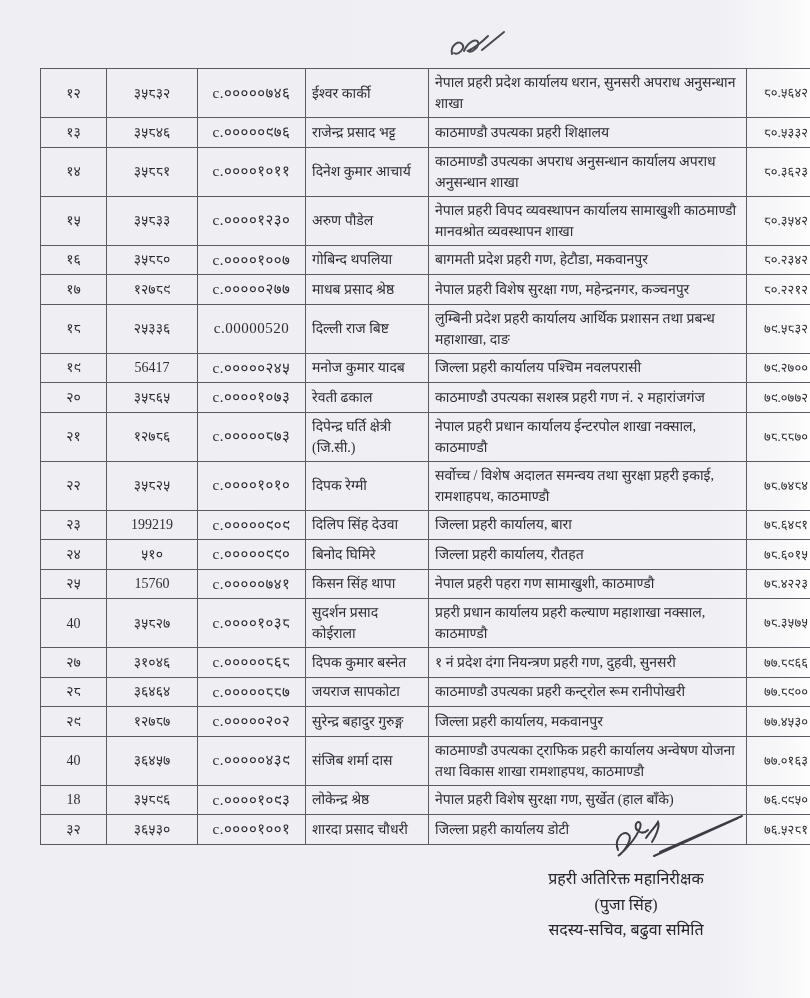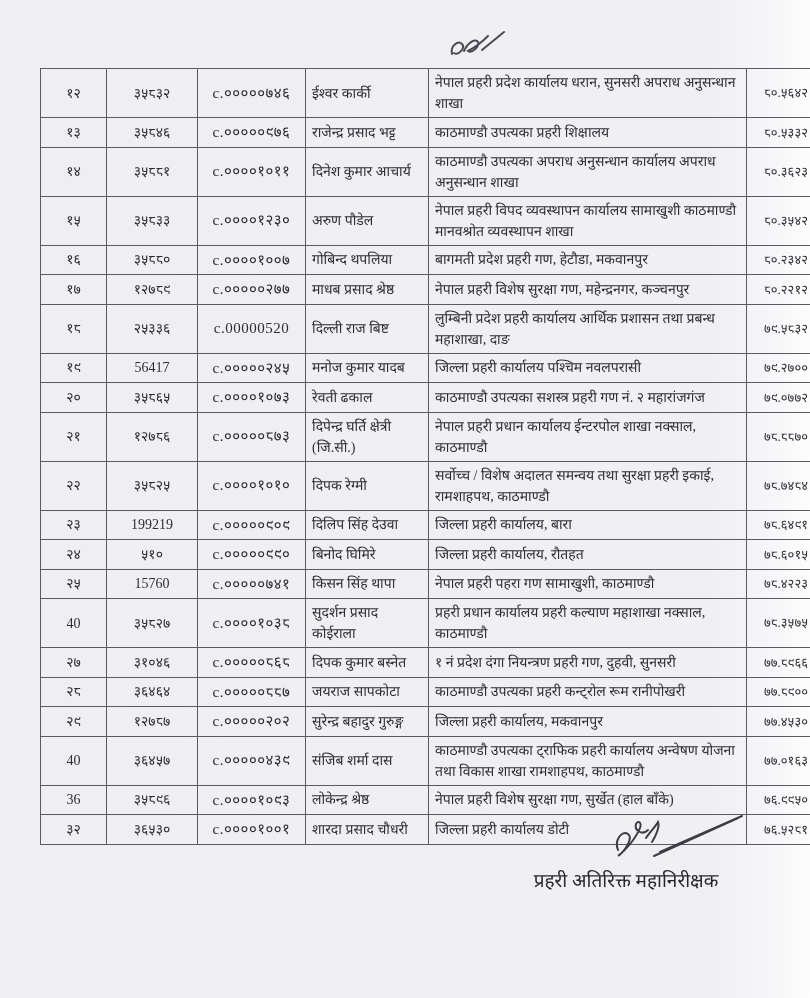--- a/index.html
+++ b/index.html
@@ -54,21 +54,21 @@
     width: 280px;
     text-align: center;
   }
   .sig-scribble {
     display: block;
     margin: 0 auto 2px 110px;
     width: 150px;
     height: 52px;
   }
   .sig-line {
-    font-size: 19px;
+    font-size: 16px;
     line-height: 1.6;
     color: #26262c;
   }
 </style>
 </head>
 <body>
 
 <div class="page">
 
   <svg class="top-scribble" viewBox="0 0 90 42" fill="none" xmlns="http://www.w3.org/2000/svg">
@@ -242,21 +242,21 @@
     <tr>
       <td class="c-sn">40</td>
       <td class="c-reg">३६४५७</td>
       <td class="c-code">c.०००००४३९</td>
       <td class="c-name">संजिब शर्मा दास</td>
       <td class="c-office">काठमाण्डौ उपत्यका ट्राफिक प्रहरी कार्यालय अन्वेषण योजना तथा विकास शाखा रामशाहपथ, काठमाण्डौ</td>
       <td class="c-score">७७.०१६३</td>
     </tr>
 
     <tr>
-      <td class="c-sn">36</td>
+      <td class="c-sn">18</td>
       <td class="c-reg">३५८९६</td>
       <td class="c-code">c.००००१०९३</td>
       <td class="c-name">लोकेन्द्र श्रेष्ठ</td>
       <td class="c-office">नेपाल प्रहरी विशेष सुरक्षा गण,  सुर्खेत (हाल  बाँके)</td>
       <td class="c-score">७६.९९५०</td>
     </tr>
 
     <tr>
       <td class="c-sn">३२</td>
       <td class="c-reg">३६५३०</td>
@@ -266,15 +266,17 @@
       <td class="c-score">७६.५२८१</td>
     </tr>
   </tbody>
   </table>
 
   <div class="sig-block">
     <svg class="sig-scribble" viewBox="0 0 150 52" fill="none" xmlns="http://www.w3.org/2000/svg">
       <path d="M22 38 C18 28, 26 18, 32 22 C38 26, 28 40, 22 44 C30 38, 40 26, 44 16 C46 10, 42 8, 40 12 C38 18, 46 24, 52 18 M50 26 C54 20, 60 14, 62 10 C64 14, 60 24, 56 30 M58 44 L142 6 M64 40 L146 4" stroke="#3c3c44" stroke-width="2" stroke-linecap="round"></path>
     </svg>
     <div class="sig-line">प्रहरी अतिरिक्त महानिरीक्षक</div>
+    <div class="sig-line">(पुजा सिंह)</div>
+    <div class="sig-line">सदस्य-सचिव, बढुवा समिति</div>
   </div>
 
 </div>
 
 </body></html>

